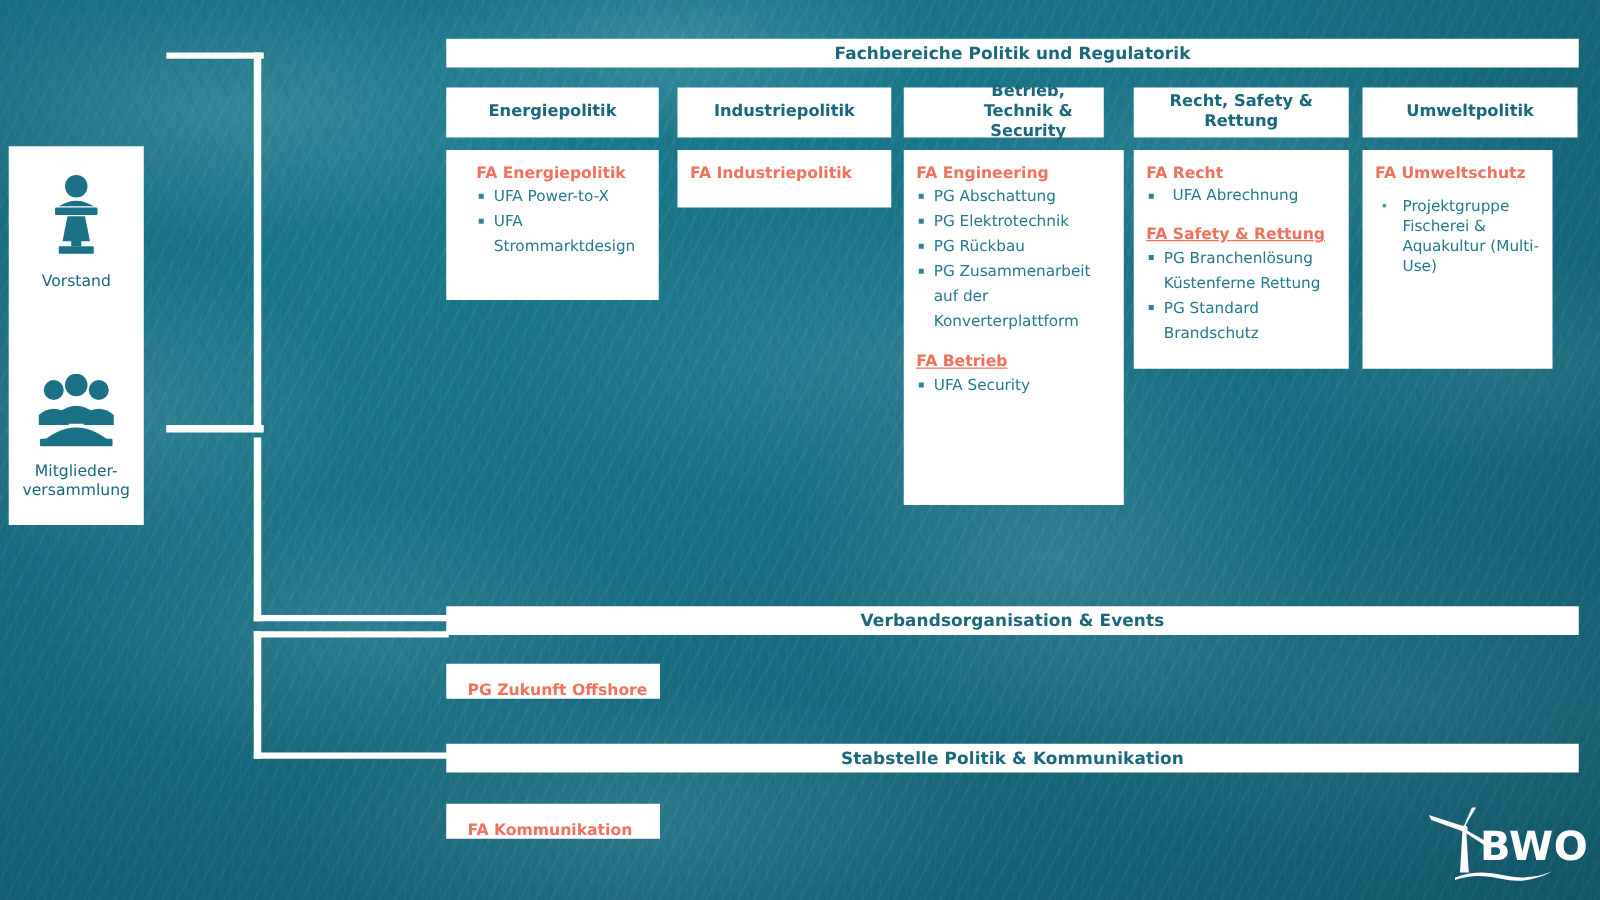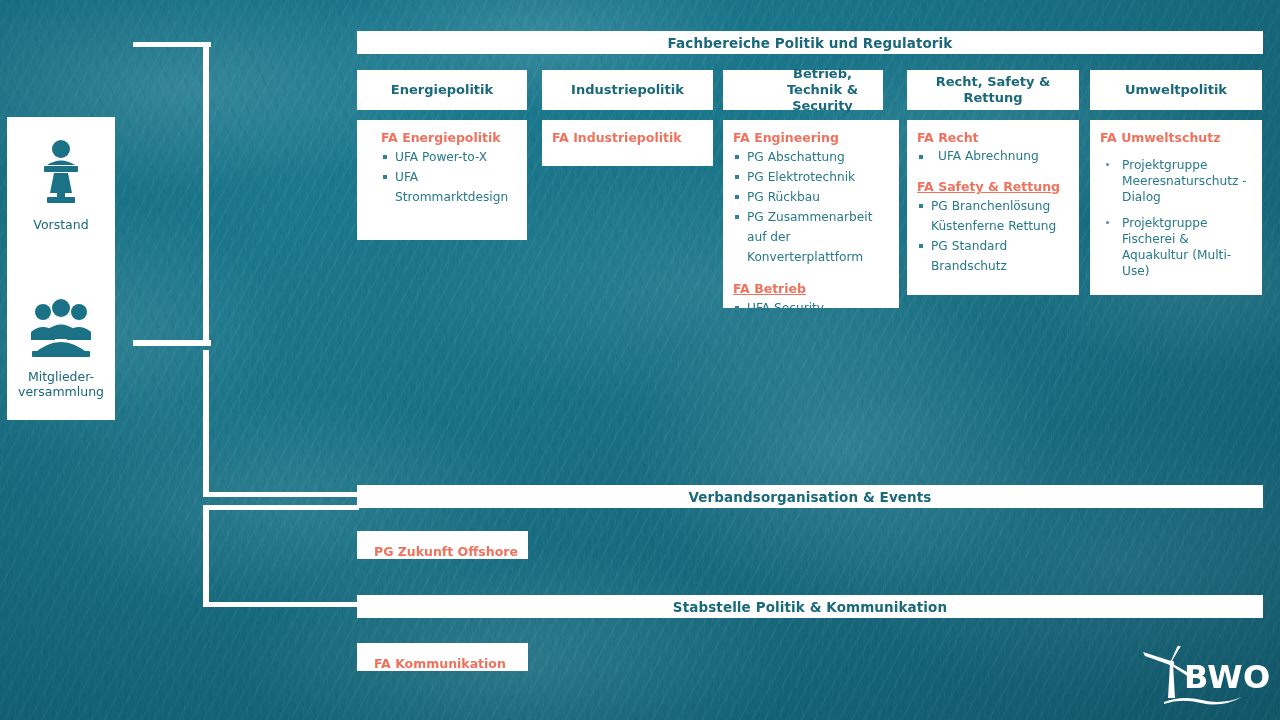--- a/index.html
+++ b/index.html
@@ -291,21 +291,21 @@
     <ul class="items">
       <li>UFA Power-to-X</li>
       <li>UFA Strommarktdesign</li>
     </ul>
   </div>
 
   <div class="dept-body" style="left:542px; width:171px; height:46px;">
     <div class="grp-title">FA Industriepolitik</div>
   </div>
 
-  <div class="dept-body" style="left:723px; width:176px; height:188px;">
+  <div class="dept-body" style="left:723px; width:176px; height:284px;">
     <div class="grp-title">FA Engineering</div>
     <ul class="items">
       <li>PG Abschattung</li>
       <li>PG Elektrotechnik</li>
       <li>PG Rückbau</li>
       <li>PG Zusammenarbeit auf der Konverterplattform</li>
     </ul>
     <div class="grp-title spaced">FA Betrieb</div>
     <ul class="items">
       <li>UFA Security</li>
@@ -317,24 +317,23 @@
     <ul class="items tight">
       <li style="padding-left:21px;">UFA Abrechnung</li>
     </ul>
     <div class="grp-title spaced">FA Safety &amp; Rettung</div>
     <ul class="items">
       <li>PG Branchenlösung Küstenferne Rettung</li>
       <li>PG Standard Brandschutz</li>
     </ul>
   </div>
 
-  <div class="dept-body" style="left:1090px; width:172px; height:175px;">
+  <div class="dept-body" style="left:1090px; width:152px; height:175px;">
     <div class="grp-title" style="margin-bottom:11px;">FA Umweltschutz</div>
     <ul class="items dots">
-      <li>Projektgruppe Meeresnaturschutz - Dialog</li>
       <li>Projektgruppe Fischerei &amp; Aquakultur (Multi-Use)</li>
     </ul>
   </div>
 
   <div class="banner" style="top:485px;">
     <span>Verbandsorganisation &amp; Events</span>
   </div>
   <div class="small-box" style="top:531px; width:171px;">
     <span>PG Zukunft Offshore</span>
   </div>

